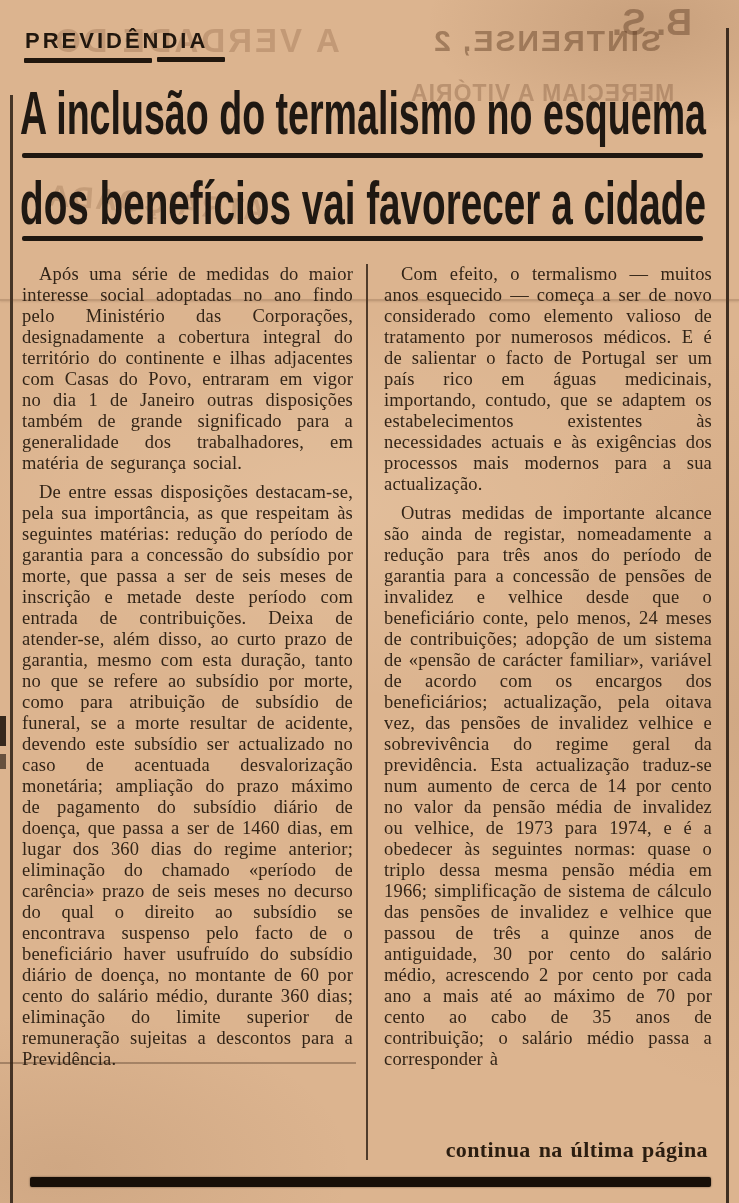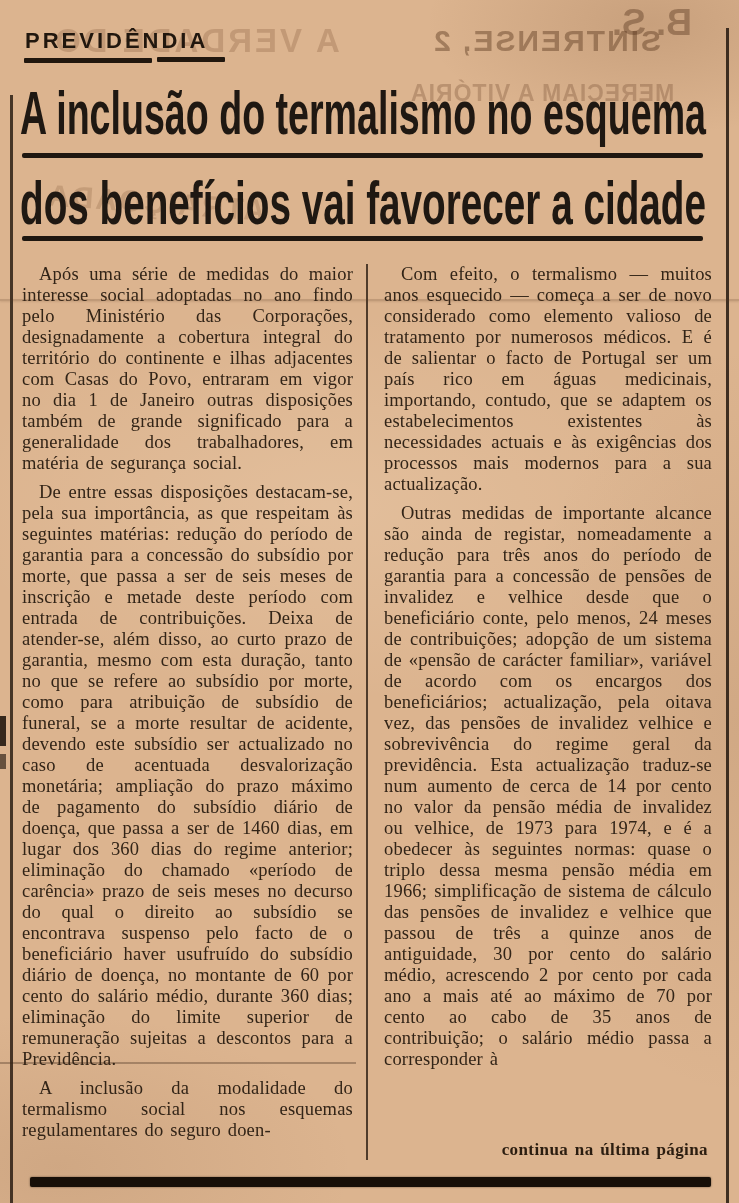--- a/index.html
+++ b/index.html
@@ -48,21 +48,21 @@
     font-size:18.5px;line-height:21px;text-align:justify;
     word-spacing:2px;letter-spacing:.2px;color:#322417;
     hyphens:auto;-webkit-hyphens:auto;
   }
   .col p{margin:0 0 8px 0;}
   .col p.indent{text-indent:17px;font-family:Liberation Serif, serif;}
   .col-left{left:22px;width:331px;}
   .col-right{left:384px;width:328px;}
   .continua{
     position:absolute;right:4px;bottom:2px;
-    font-weight:bold;font-size:17px;letter-spacing:.4px;color:#2b1d10;
+    font-weight:bold;font-size:22px;letter-spacing:.4px;color:#2b1d10;
   }
   
   .col-rule{position:absolute;left:366px;top:264px;width:2px;height:896px;background:rgba(45,30,18,.8);}
   .edge-rule{position:absolute;background:rgba(28,17,9,.78);}
   .left-edge{left:10px;top:95px;width:3px;height:1108px;}
   .right-edge{left:726px;top:28px;width:3px;height:1175px;background:rgba(28,17,9,.82);}
   .bottom-bar{position:absolute;left:30px;top:1177px;width:681px;height:10px;background:#170f08;border-radius:2px;
     box-shadow:0 0 2px rgba(23,15,8,.6);}
   .margin-dash{position:absolute;left:0;width:6px;background:rgba(25,15,8,.85);}
   .d1{top:716px;height:30px;}
@@ -92,21 +92,20 @@
   </svg>
   <div class="hl-rule r1"></div>
   <svg class="hl hl2" width="692" height="66">
     <text x="0" y="52" textLength="686" lengthAdjust="spacingAndGlyphs">dos benefícios vai favorecer a cidade</text>
   </svg>
   <div class="hl-rule r2"></div>
 
   <div class="col col-left">
     <p class="indent">Após uma série de medidas do maior interesse social adoptadas no ano findo pelo Ministério das Corporações, designadamente a cobertura integral do território do continente e ilhas adjacentes com Casas do Povo, entraram em vigor no dia 1 de Janeiro outras disposições também de grande significado para a generalidade dos trabalhadores, em matéria de segurança social.</p>
     <p class="indent">De entre essas disposições destacam-se, pela sua importância, as que respeitam às seguintes matérias: redução do período de garantia para a concessão do subsídio por morte, que passa a ser de seis meses de inscrição e metade deste período com entrada de contribuições. Deixa de atender-se, além disso, ao curto prazo de garantia, mesmo com esta duração, tanto no que se refere ao subsídio por morte, como para atribuição de subsídio de funeral, se a morte resultar de acidente, devendo este subsídio ser actualizado no caso de acentuada desvalorização monetária; ampliação do prazo máximo de pagamento do subsídio diário de doença, que passa a ser de 1460 dias, em lugar dos 360 dias do regime anterior; eliminação do chamado «período de carência» prazo de seis meses no decurso do qual o direito ao subsídio se encontrava suspenso pelo facto de o beneficiário haver usufruído do subsídio diário de doença, no montante de 60 por cento do salário médio, durante 360 dias; eliminação do limite superior de remuneração sujeitas a descontos para a Previdência.</p>
-    <p class="indent">A inclusão da modalidade do termalismo social nos esquemas regulamentares do seguro doen-</p>
   </div>
 
   <div class="col-rule"></div>
 
   <div class="col col-right">
     <p class="indent">Com efeito, o termalismo — muitos anos esquecido — começa a ser de novo considerado como elemento valioso de tratamento por numerosos médicos. E é de salientar o facto de Portugal ser um país rico em águas medicinais, importando, contudo, que se adaptem os estabelecimentos existentes às necessidades actuais e às exigências dos processos mais modernos para a sua actualização.</p>
     <p class="indent">Outras medidas de importante alcance são ainda de registar, nomeadamente a redução para três anos do período de garantia para a concessão de pensões de invalidez e velhice desde que o beneficiário conte, pelo menos, 24 meses de contribuições; adopção de um sistema de «pensão de carácter familiar», variável de acordo com os encargos dos beneficiários; actualização, pela oitava vez, das pensões de invalidez velhice e sobrevivência do regime geral da previdência. Esta actualização traduz-se num aumento de cerca de 14 por cento no valor da pensão média de invalidez ou velhice, de 1973 para 1974, e é a obedecer às seguintes normas: quase o triplo dessa mesma pensão média em 1966; simplificação de sistema de cálculo das pensões de invalidez e velhice que passou de três a quinze anos de antiguidade, 30 por cento do salário médio, acrescendo 2 por cento por cada ano a mais até ao máximo de 70 por cento ao cabo de 35 anos de contribuição; o salário médio passa a corresponder à</p>
     <div class="continua">continua na última página</div>
   </div>
 

